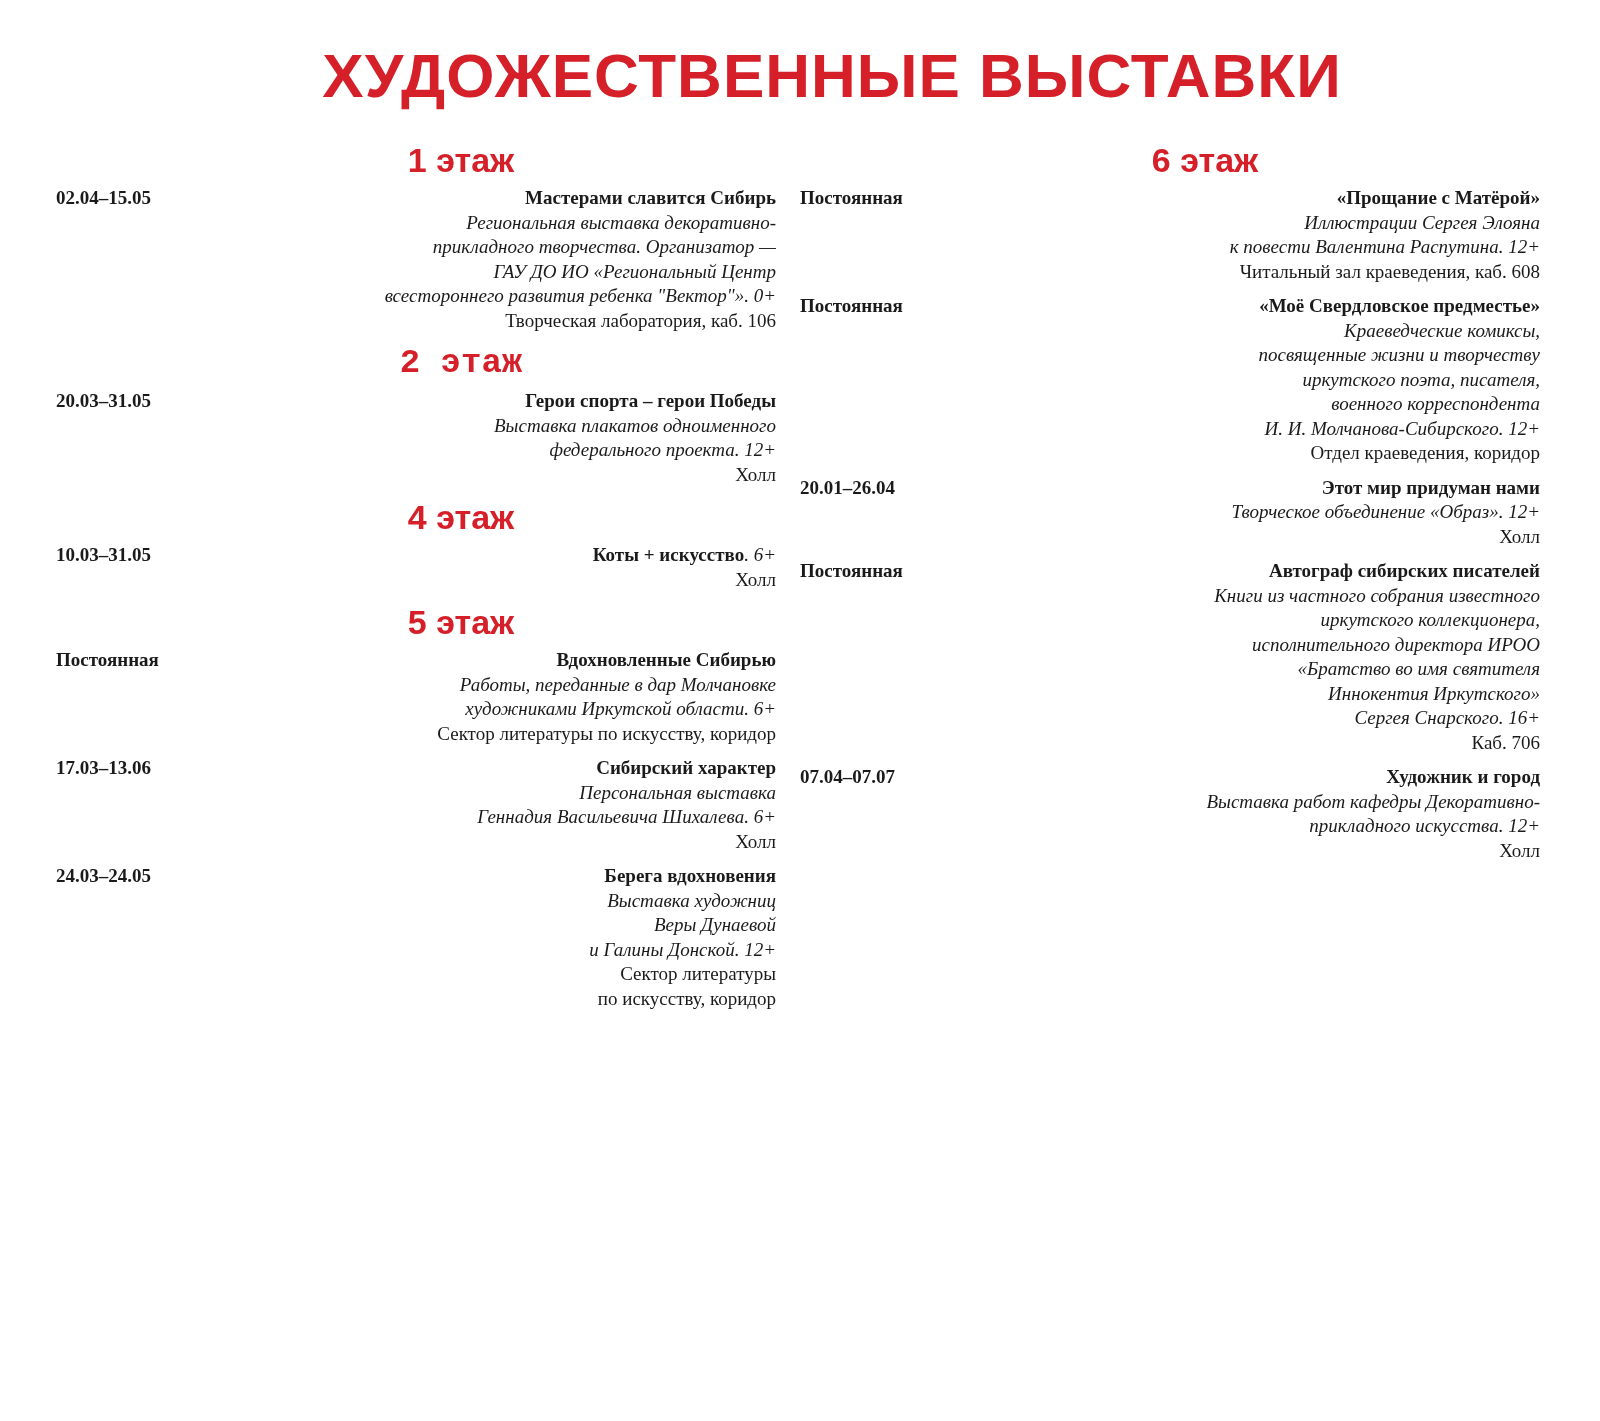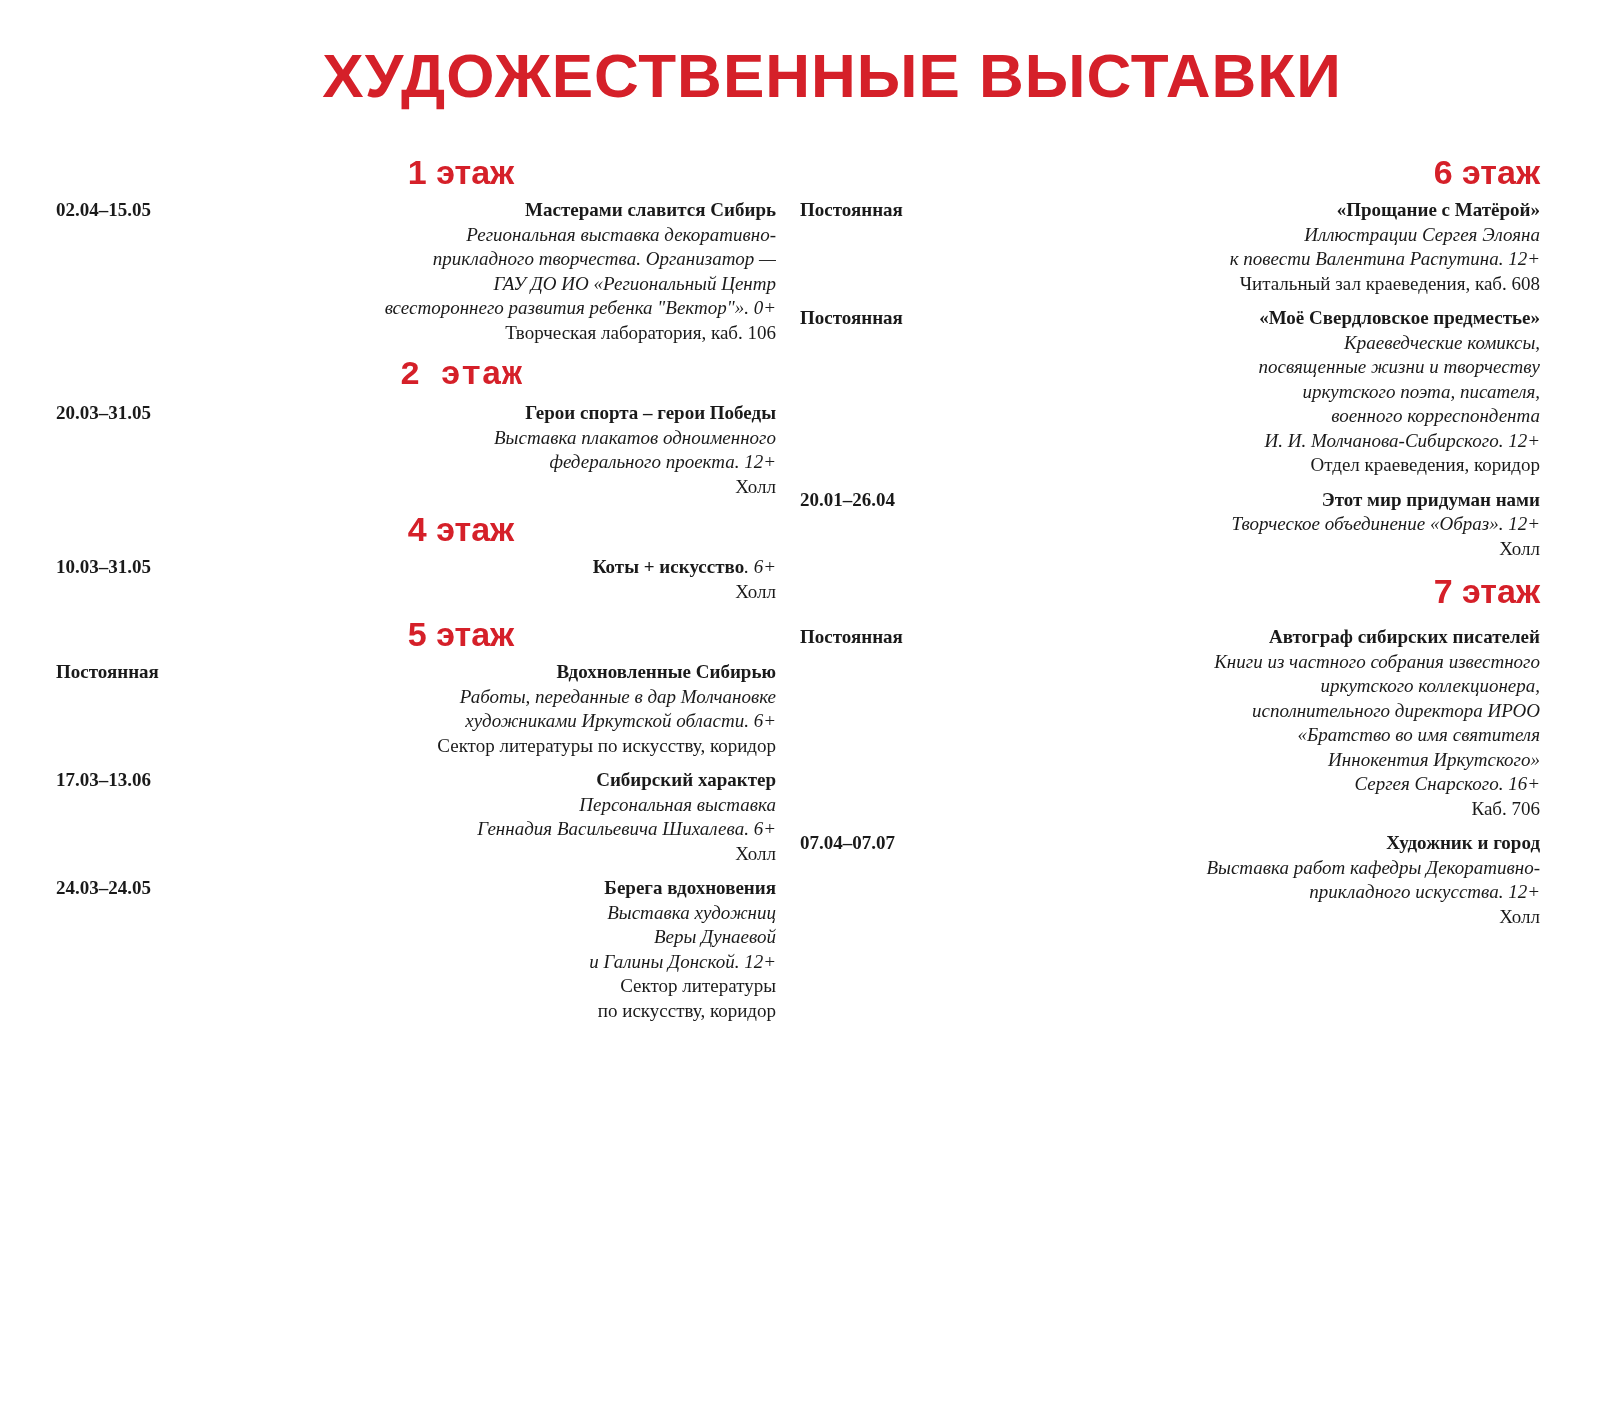--- a/index.html
+++ b/index.html
@@ -7,24 +7,24 @@
   .title {
     position: absolute; left: 0; top: 40px; width: 1600px; text-align: center;
     font-family: "Liberation Sans", sans-serif; font-weight: 700; font-size: 62px;
     color: #d52029; letter-spacing: 1px; line-height: 72px; padding-left: 32px;
   }
   .col { position: absolute; top: 140px; }
   .col.left { left: 56px; width: 720px; }
   .col.right { left: 800px; width: 740px; }
   .floor {
     font-family: "Liberation Sans", sans-serif; font-weight: 700; font-size: 34px;
-    color: #d52029; text-align: center; line-height: 40px; margin: 12px 0 6px 0;
+    color: #d52029; text-align: center; line-height: 40px; margin: 0 0 6px 0;
   }
   .col.left .floor { padding-left: 90px; }
-  .col.right .floor { padding-left: 70px; text-align: right; }
+  .col.right .floor { padding-left: 70px; }
   .entry { display: flex; margin-bottom: 10px; font-family: "Liberation Serif", serif; font-size: 19px; line-height: 24.5px; }
   .date { font-weight: 700; flex: 0 0 auto; }
   .col.left .date { width: 180px; }
   .col.left .date.wide { width: 192px; }
   .col.right .date { width: 215px; }
   .body { flex: 1 1 auto; text-align: right; }
   .name { font-weight: 700; }
   .desc { font-style: italic; white-space: pre-line; }
   .place { white-space: pre-line; }
   .age-inline { font-style: italic; font-weight: 400; }
@@ -127,21 +127,20 @@
   </div>
   <div class="entry">
     <div class="date">20.01–26.04</div>
     <div class="body">
       <div class="name">Этот мир придуман нами</div>
       <div class="desc">Творческое объединение «Образ». 12+</div>
       <div class="place">Холл</div>
     </div>
   </div>
 
-  <div class="floor" style="margin-top:10px;margin-bottom:14px;">7 этаж</div>
   <div class="entry">
     <div class="date">Постоянная</div>
     <div class="body">
       <div class="name">Автограф сибирских писателей</div>
       <div class="desc">Книги из частного собрания известного
 иркутского коллекционера,
 исполнительного директора ИРОО
 «Братство во имя святителя
 Иннокентия Иркутского»
 Сергея Снарского. 16+</div>

